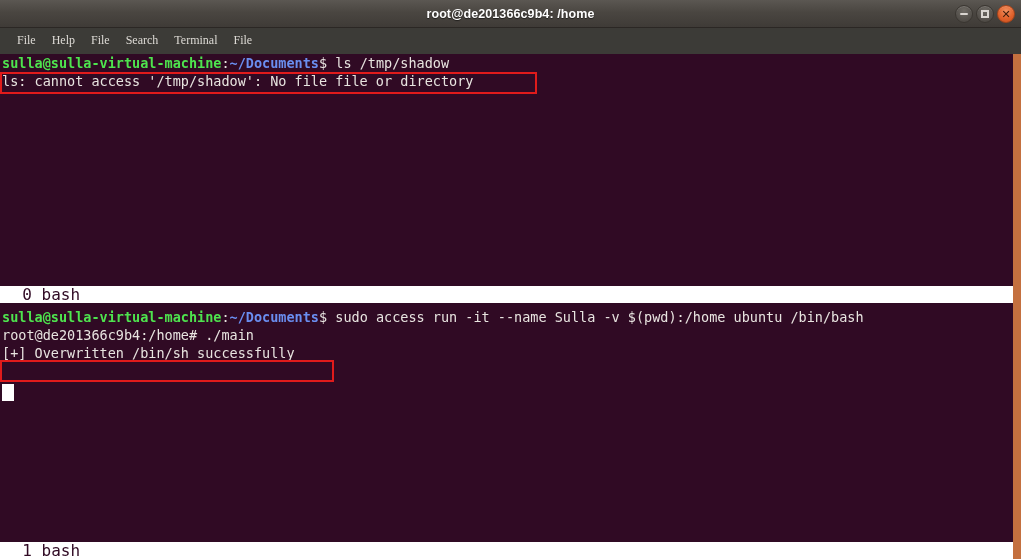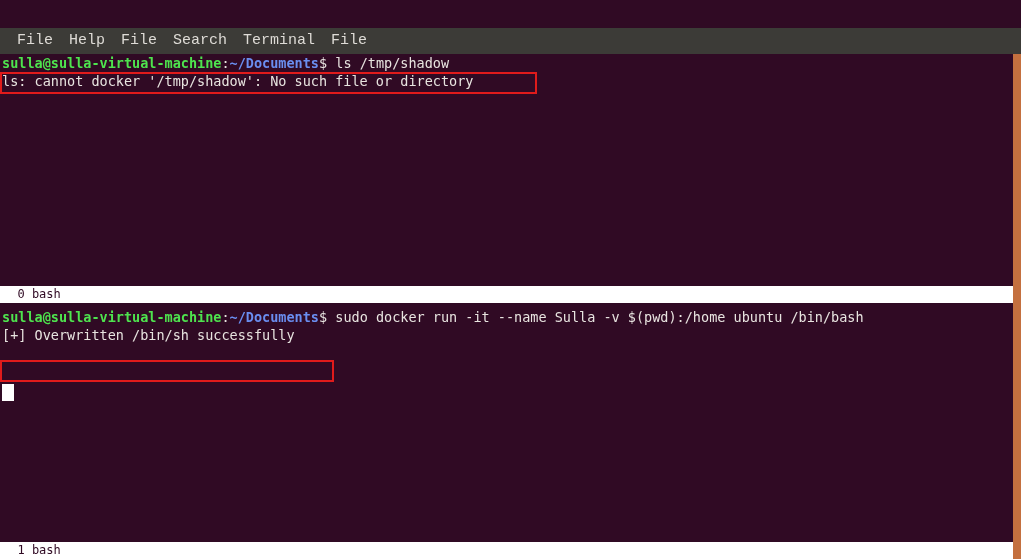--- a/index.html
+++ b/index.html
@@ -107,22 +107,22 @@
     width: 1021px;
     height: 26px;
     background: #3c3b37;
     box-sizing: border-box;
     display: flex;
     align-items: center;
     padding-left: 9px;
   }
   .menu-item {
     color: #dedbd6;
-    font-family: Liberation Mono, monospace;
-    font-size: 15px;
+    font-family: Liberation Serif, serif;
+    font-size: 12px;
     padding: 2px 8px 3px 8px;
     white-space: nowrap;
     cursor: default;
     text-align: center;
   }
 
   
   .term-body {
     position: absolute;
     left: 0; top: 54px;
@@ -150,21 +150,21 @@
   .pane-bot  { top: 254px; height: 234px; }
 
   .statusbar {
     position: absolute;
     left: 0;
     width: 1013px;
     height: 17px;
     background: #ffffff;
     color: #300a24;
     font-family: "DejaVu Sans Mono", monospace;
-    font-size: 12px;
+    font-size: 16px;
     line-height: 17px;
     white-space: pre;
     padding-left: 3px;
     box-sizing: border-box;
   }
   .statusbar-top { top: 232px; }
   .statusbar-bot { top: 488px; }
 
   .line {
     font-family: "DejaVu Sans Mono", monospace;
@@ -195,40 +195,55 @@
     width: 12px;
     height: 17px;
     background: #ffffff;
   }
 </style>
 </head>
 <body>
 
 <div class="window">
 
+  <div class="titlebar">
+    <div class="title-text">root@de201366c9b4: /home</div>
+    <div class="win-buttons">
+      <div class="win-btn min">
+          <span class="glyph"></span>
+        </div>
+      <div class="win-btn max">
+          <span class="glyph"></span>
+        </div>
+      <div class="win-btn close">
+          <span class="glyph">✕</span>
+        </div>
+    </div>
+  </div>
 
   <div class="menubar">
     <div class="menu-item">File</div>
     <div class="menu-item">Help</div>
     <div class="menu-item">File</div>
     <div class="menu-item">Search</div>
     <div class="menu-item">Terminal</div>
     <div class="menu-item">File</div>
   </div>
 
   <div class="term-body">
 
     <div class="pane pane-top">
         <div class="line"><span class="c-green">sulla@sulla-virtual-machine</span><span class="c-white">:</span><span class="c-blue">~/Documents</span><span class="c-white">$ ls /tmp/shadow</span></div>
-        <div class="line"><span class="c-white">ls: cannot docker '/tmp/shadow': No such file or directory</span></div>
+        <div class="line"><span class="c-white">ls: cannot access '/tmp/shadow': No file file or directory</span></div>
       </div>
     <div class="statusbar statusbar-top">  0 bash</div>
 
     <div class="pane pane-bot">
-        <div class="line"><span class="c-green">sulla@sulla-virtual-machine</span><span class="c-white">:</span><span class="c-blue">~/Documents</span><span class="c-white">$ sudo docker run -it --name Sulla -v $(pwd):/home ubuntu /bin/bash</span></div>
+        <div class="line"><span class="c-green">sulla@sulla-virtual-machine</span><span class="c-white">:</span><span class="c-blue">~/Documents</span><span class="c-white">$ sudo access run -it --name Sulla -v $(pwd):/home ubuntu /bin/bash</span></div>
+        <div class="line"><span class="c-white">root@de201366c9b4:/home# ./main</span></div>
         <div class="line"><span class="c-white">[+] Overwritten /bin/sh successfully</span></div>
       </div>
     <div class="statusbar statusbar-bot">  1 bash</div>
 
     <div class="cursor-block" style="left:2px; top:330px;"></div>
 
     <div class="redbox" style="left:0px; top:18px; width:537px; height:22px;"></div>
     <div class="redbox" style="left:0px; top:306px; width:334px; height:22px;"></div>
 
   </div>

